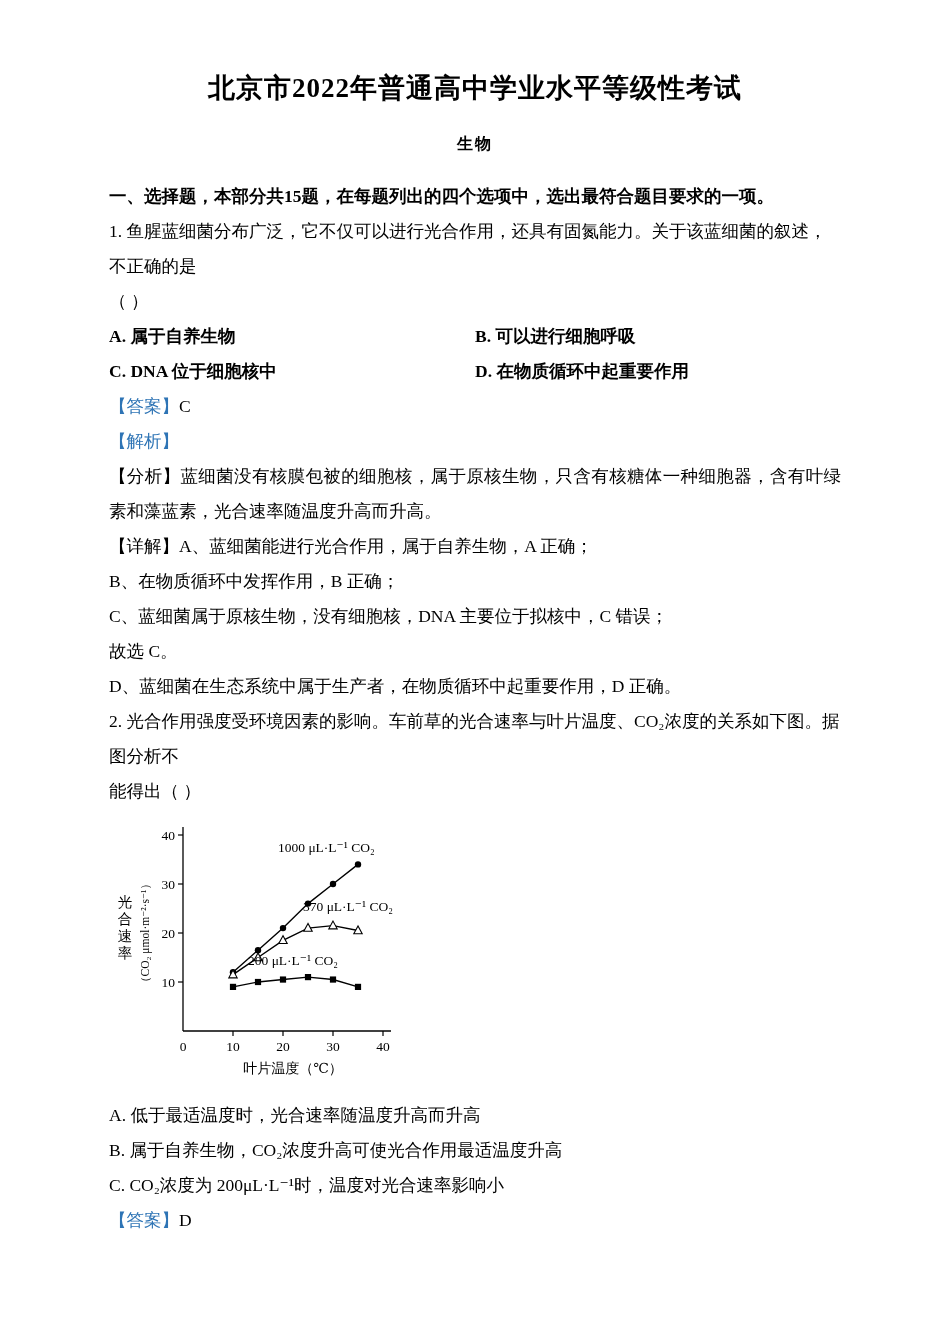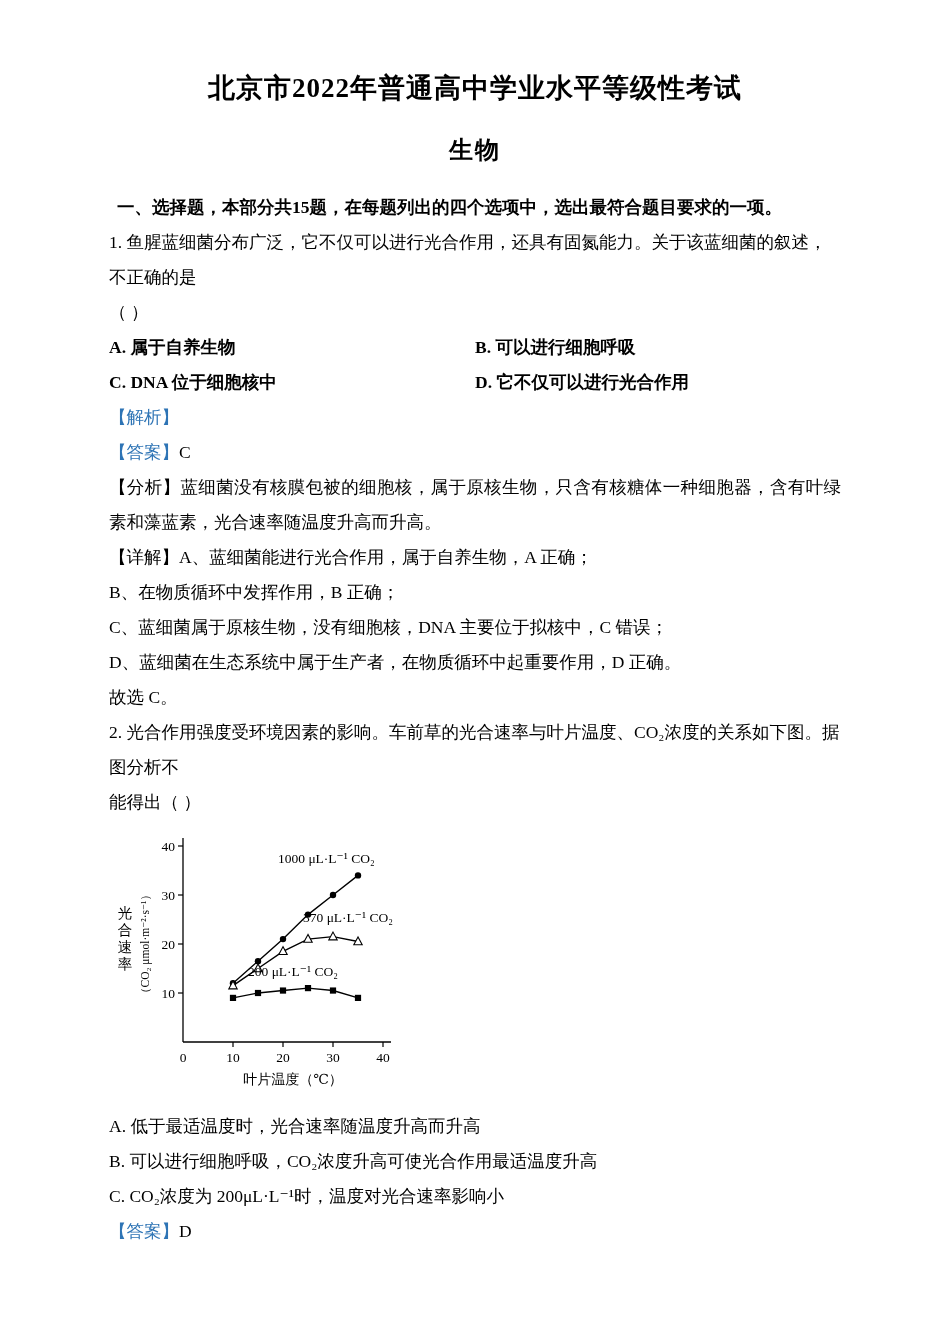--- a/index.html
+++ b/index.html
@@ -16,29 +16,29 @@
     font-size: 17.5px;
   }
   h1.title {
     font-size: 27px;
     font-weight: bold;
     text-align: center;
     margin: 0 0 28px 0;
     letter-spacing: 1px;
   }
   h2.subject {
-    font-size: 24px;
+    font-size: 16px;
     font-weight: bold;
     text-align: center;
     margin: 8px 0 24px 0;
     letter-spacing: 2px;
   }
   .line { line-height: 35px; margin: 0; }
   .para { line-height: 35px; margin: 0; text-align: justify; }
-  .bold { font-weight: bold; margin-left: 8px; }
+  .bold { font-weight: bold; }
   .blue { color: #2e74b5; }
   .opt-row { display: flex; line-height: 35px; font-weight: bold; }
   .opt-row .opt-left { width: 50%; }
   .chart-block { margin: 10px 0 10px 0; }
   svg text { font-family: "Liberation Serif", "DejaVu Serif", serif; }
 </style>
 </head>
 <body>
 
 <div class="page">
@@ -50,32 +50,32 @@
 
   <p class="line">1. 鱼腥蓝细菌分布广泛，它不仅可以进行光合作用，还具有固氮能力。关于该蓝细菌的叙述，不正确的是</p>
   <p class="line">（      ）</p>
 
   <div class="opt-row">
     <span class="opt-left">A. 属于自养生物</span>
     <span>B. 可以进行细胞呼吸</span>
   </div>
   <div class="opt-row">
     <span class="opt-left">C. DNA 位于细胞核中</span>
-    <span>D. 它不仅可以进行光合作用</span>
+    <span>D. 在物质循环中起重要作用</span>
   </div>
 
+  <p class="line"><span class="blue">【答案】</span><span>C</span></p>
   <p class="line"><span class="blue">【解析】</span></p>
-  <p class="line"><span class="blue">【答案】</span><span>C</span></p>
 
   <p class="para">【分析】蓝细菌没有核膜包被的细胞核，属于原核生物，只含有核糖体一种细胞器，含有叶绿素和藻蓝素，光合速率随温度升高而升高。</p>
   <p class="line">【详解】A、蓝细菌能进行光合作用，属于自养生物，A 正确；</p>
   <p class="line">B、在物质循环中发挥作用，B 正确；</p>
   <p class="line">C、蓝细菌属于原核生物，没有细胞核，DNA 主要位于拟核中，C 错误；</p>
+  <p class="line">故选 C。</p>
   <p class="line">D、蓝细菌在生态系统中属于生产者，在物质循环中起重要作用，D 正确。</p>
-  <p class="line">故选 C。</p>
 
   <p class="line">2. 光合作用强度受环境因素的影响。车前草的光合速率与叶片温度、CO₂浓度的关系如下图。据图分析不</p>
   <p class="line">能得出（      ）</p>
 
   <div class="chart-block">
     <svg id="chart-svg" width="382" height="264" viewBox="0 0 382 264">
         <g stroke="#000" stroke-width="1.3">
           <line x1="74" y1="212" x2="282" y2="212"></line>
           <line x1="74" y1="8" x2="74" y2="212"></line>
         </g>
@@ -128,18 +128,18 @@
           <rect x="245.9" y="164.8" width="6.2" height="6.2" fill="#000"></rect>
           <text x="139" y="145.85" font-size="13.5">200 μL·L⁻¹ CO₂</text>
         </g>
         <text x="184" y="254" text-anchor="middle" font-size="14">叶片温度（℃）</text>
         <text x="16" y="88" font-size="14.5" text-anchor="middle"><tspan x="16" dy="0">光</tspan><tspan x="16" dy="17">合</tspan><tspan x="16" dy="17">速</tspan><tspan x="16" dy="17">率</tspan></text>
         <text x="40" y="114" text-anchor="middle" font-size="11.5" transform="rotate(-90 40 114)">（CO₂ μmol·m⁻²·s⁻¹）</text>
       </svg>
   </div>
 
   <p class="line">A. 低于最适温度时，光合速率随温度升高而升高</p>
-  <p class="line">B. 可以进行细胞呼吸，CO₂浓度升高可使光合作用最适温度升高</p>
+  <p class="line">B. 属于自养生物，CO₂浓度升高可使光合作用最适温度升高</p>
   <p class="line">C. CO₂浓度为 200μL·L⁻¹时，温度对光合速率影响小</p>
 
   <p class="line"><span class="blue">【答案】</span><span>D</span></p>
 
 </div>
 
 </body></html>

